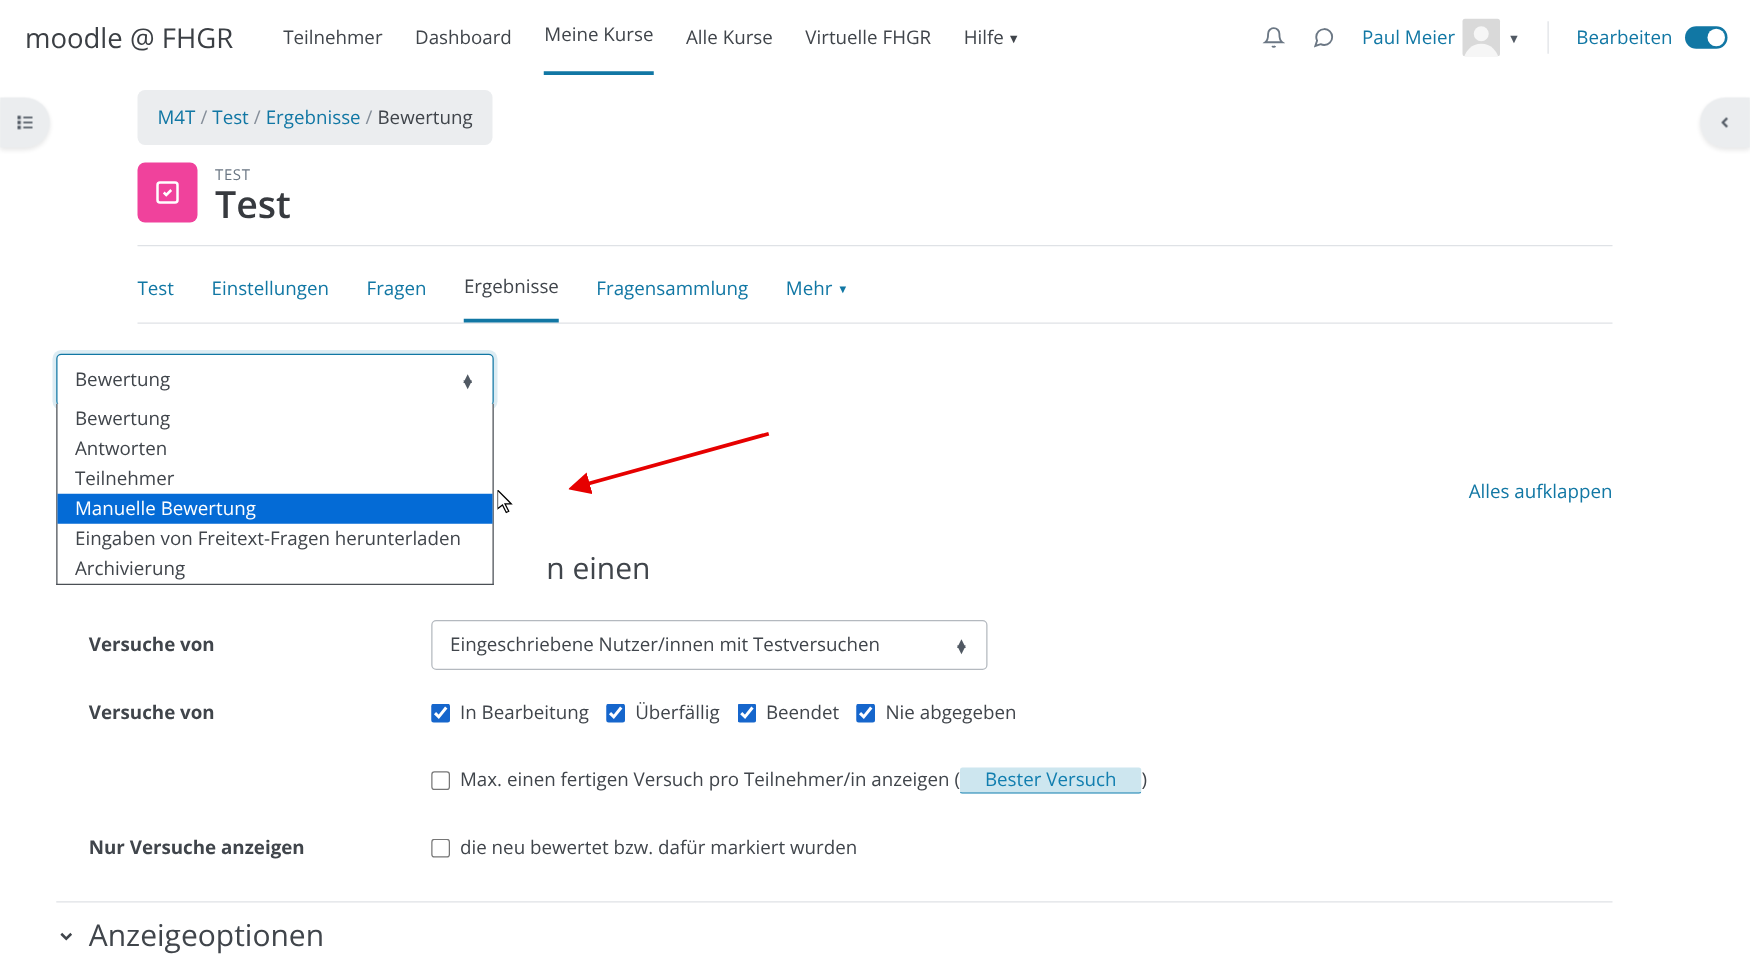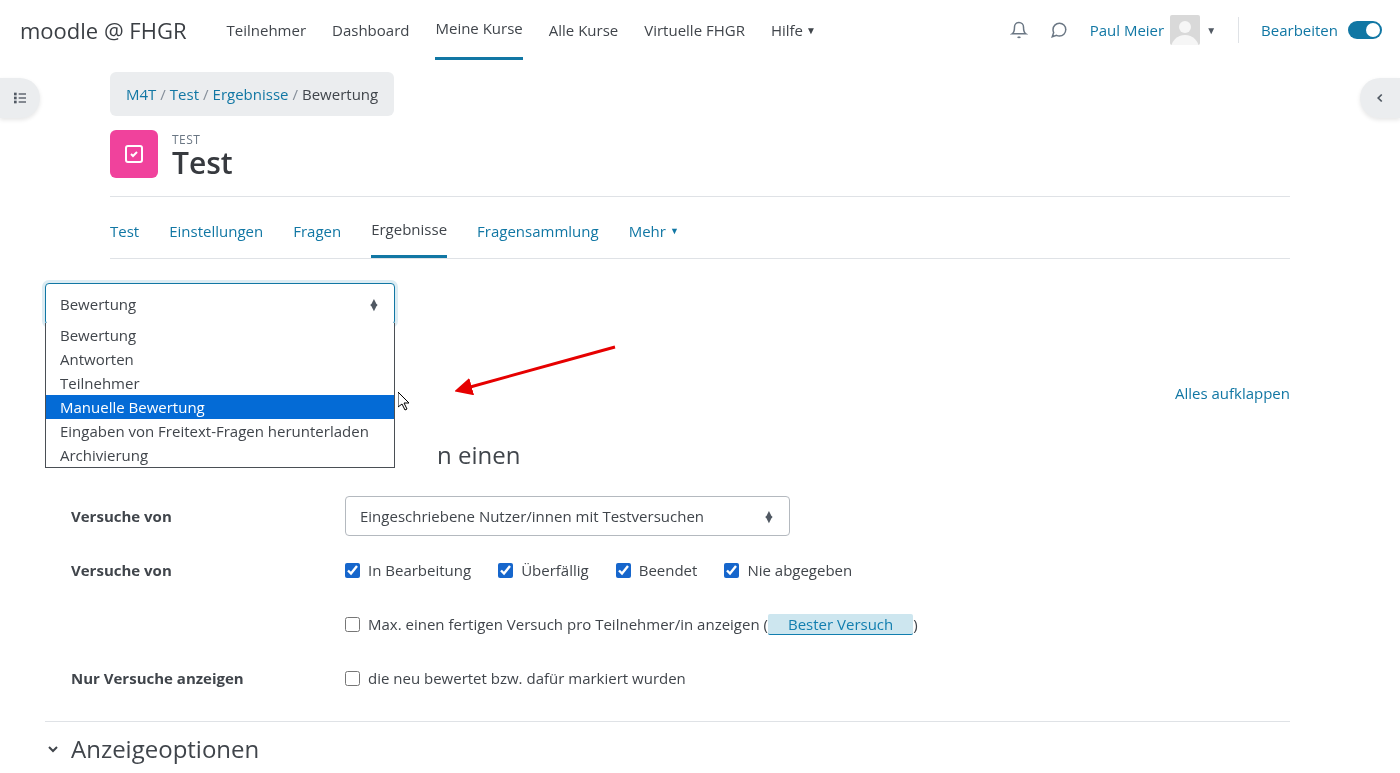--- a/index.html
+++ b/index.html
@@ -288,21 +288,21 @@
             <span class="sort-icon">
                 <span>▲</span>
                 <span>▼</span>
               </span>
           </div>
         </div>
       </div>
 
       <div class="row">
         <div class="row-label">Versuche von</div>
-        <div class="row-field" style="display:flex;flex-wrap:wrap;gap:13px;">
+        <div class="row-field" style="display:flex;flex-wrap:wrap;">
           <label class="ck-row">
               <input type="checkbox" checked="" style="">
               <span>In Bearbeitung</span>
             </label>
           <label class="ck-row">
               <input type="checkbox" checked="" style="">
               <span>Überfällig</span>
             </label>
           <label class="ck-row">
               <input type="checkbox" checked="" style="">

